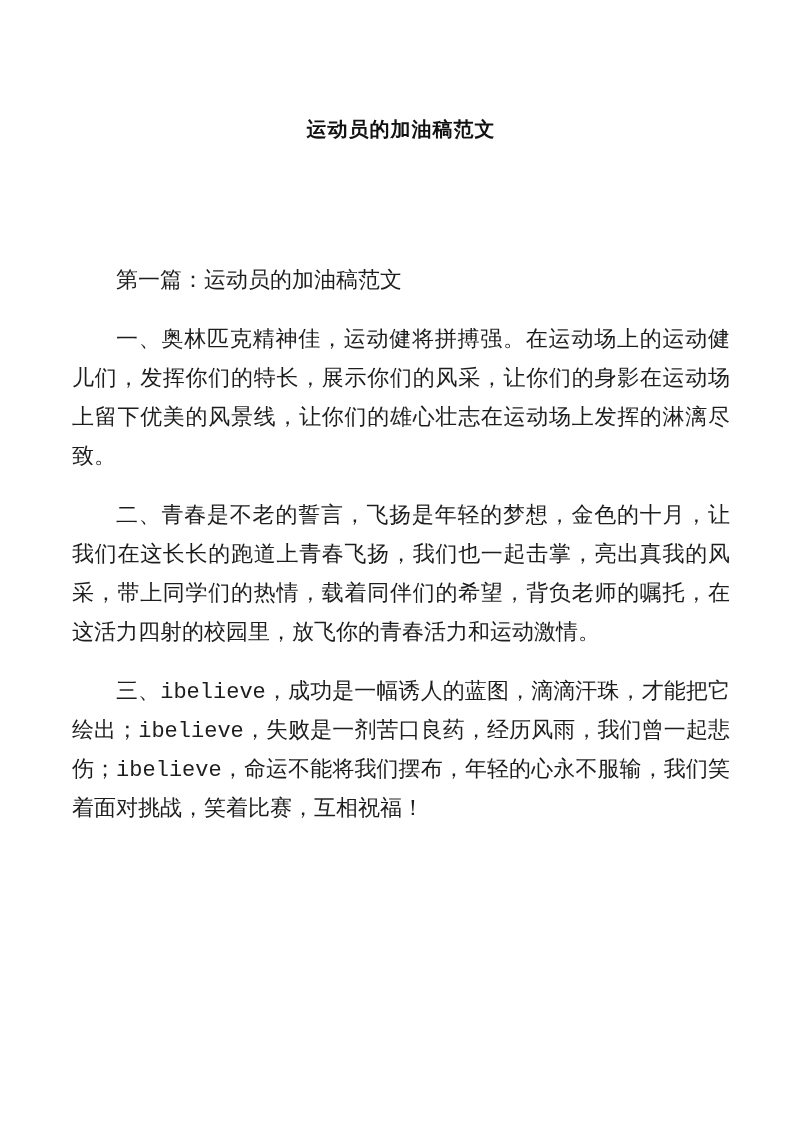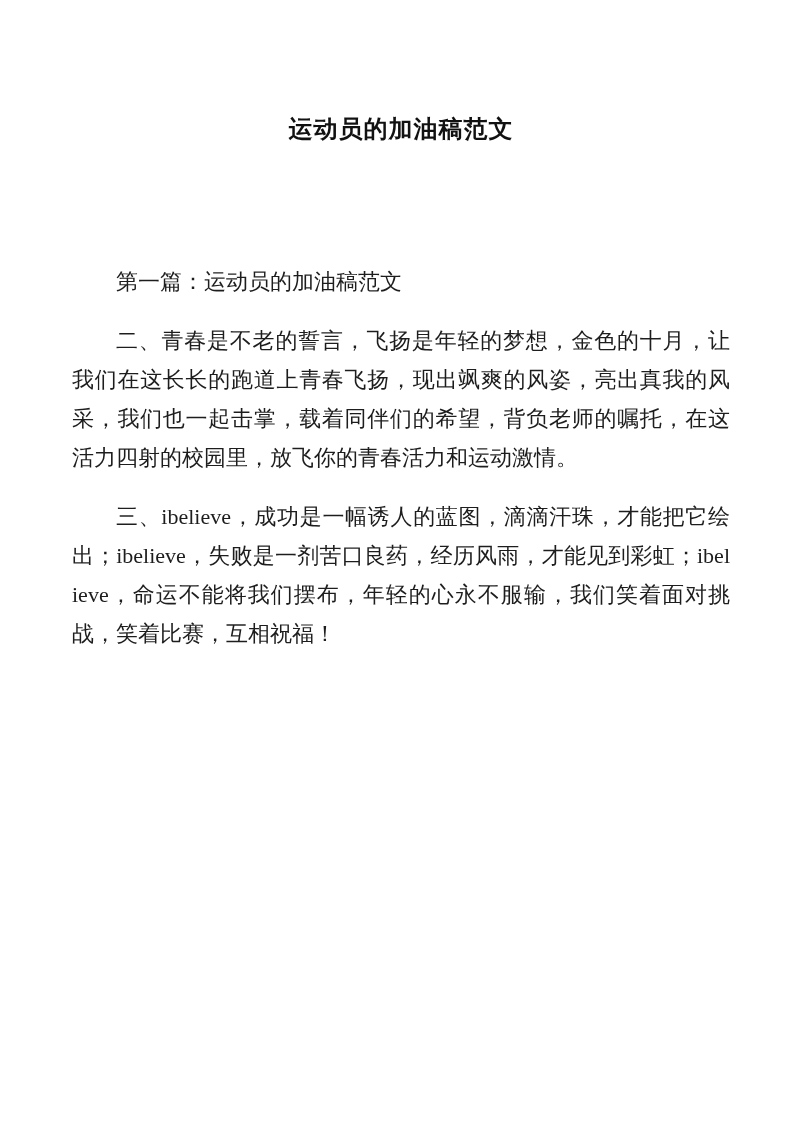--- a/index.html
+++ b/index.html
@@ -12,43 +12,44 @@
     width: 800px;
     height: 1132px;
     background: #ffffff;
     box-sizing: border-box;
     padding: 114px 70px 0 72px;
     color: #1d1d1d;
     overflow: hidden;
   }
   .doc-title {
     font-family: "Liberation Sans", sans-serif;
-    font-size: 24px;
+    font-size: 20px;
     font-weight: bold;
     line-height: 30px;
     text-align: center;
     letter-spacing: 1px;
     margin: 0 0 118px 0;
     color: #111111;
   }
   .doc-body p {
-    font-family: Liberation Serif, serif;
+    font-family: Liberation Mono, monospace;
     font-size: 22px;
     line-height: 39px;
     text-align: justify;
     text-indent: 44px;
     margin: 0 0 20px 0;
     word-break: break-all;
     color: #1d1d1d;
   }
 </style>
 </head>
 <body>
 
 <div class="page">
   <h1 class="doc-title">运动员的加油稿范文</h1>
 
   <div class="doc-body">
     <p>第一篇：运动员的加油稿范文</p>
-    <p>二、青春是不老的誓言，飞扬是年轻的梦想，金色的十月，让我们在这长长的跑道上青春飞扬，现出飒爽的风姿，亮出真我的风采，我们也一起击掌，载着同伴们的希望，背负老师的嘱托，在这活力四射的校园里，放飞你的青春活力和运动激情。</p>
-    <p>三、ibelieve，成功是一幅诱人的蓝图，滴滴汗珠，才能把它绘出；ibelieve，失败是一剂苦口良药，经历风雨，才能见到彩虹；ibelieve，命运不能将我们摆布，年轻的心永不服输，我们笑着面对挑战，笑着比赛，互相祝福！</p>
+    <p>一、奥林匹克精神佳，运动健将拼搏强。在运动场上的运动健儿们，发挥你们的特长，展示你们的风采，让你们的身影在运动场上留下优美的风景线，让你们的雄心壮志在运动场上发挥的淋漓尽致。</p>
+    <p>二、青春是不老的誓言，飞扬是年轻的梦想，金色的十月，让我们在这长长的跑道上青春飞扬，我们也一起击掌，亮出真我的风采，带上同学们的热情，载着同伴们的希望，背负老师的嘱托，在这活力四射的校园里，放飞你的青春活力和运动激情。</p>
+    <p>三、ibelieve，成功是一幅诱人的蓝图，滴滴汗珠，才能把它绘出；ibelieve，失败是一剂苦口良药，经历风雨，我们曾一起悲伤；ibelieve，命运不能将我们摆布，年轻的心永不服输，我们笑着面对挑战，笑着比赛，互相祝福！</p>
   </div>
 </div>
 
 </body></html>

